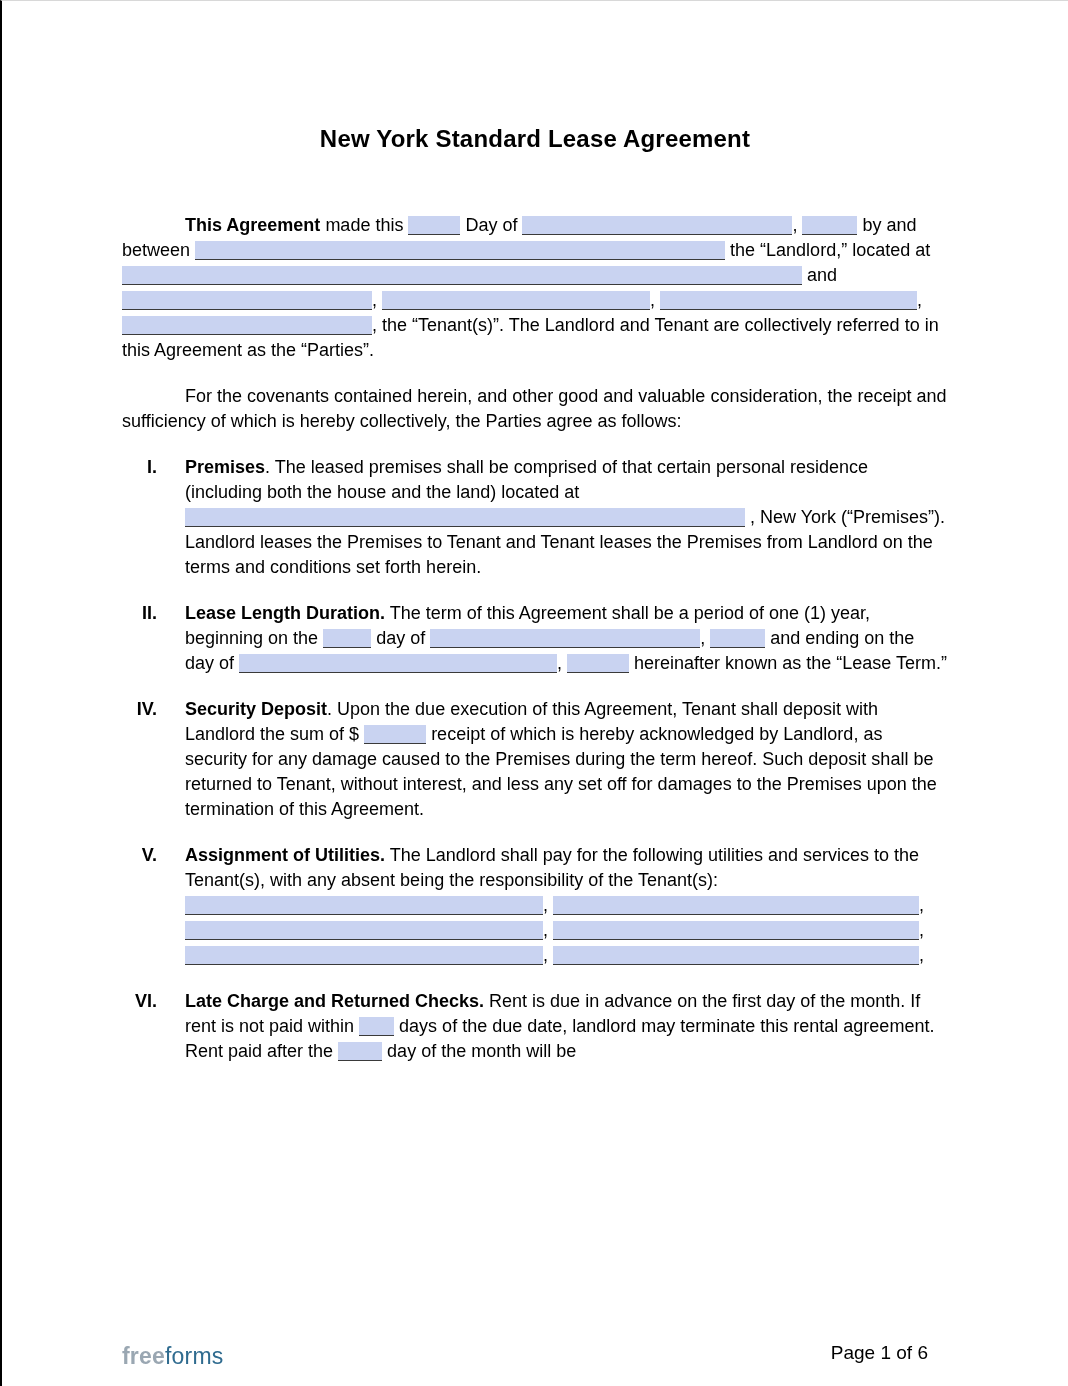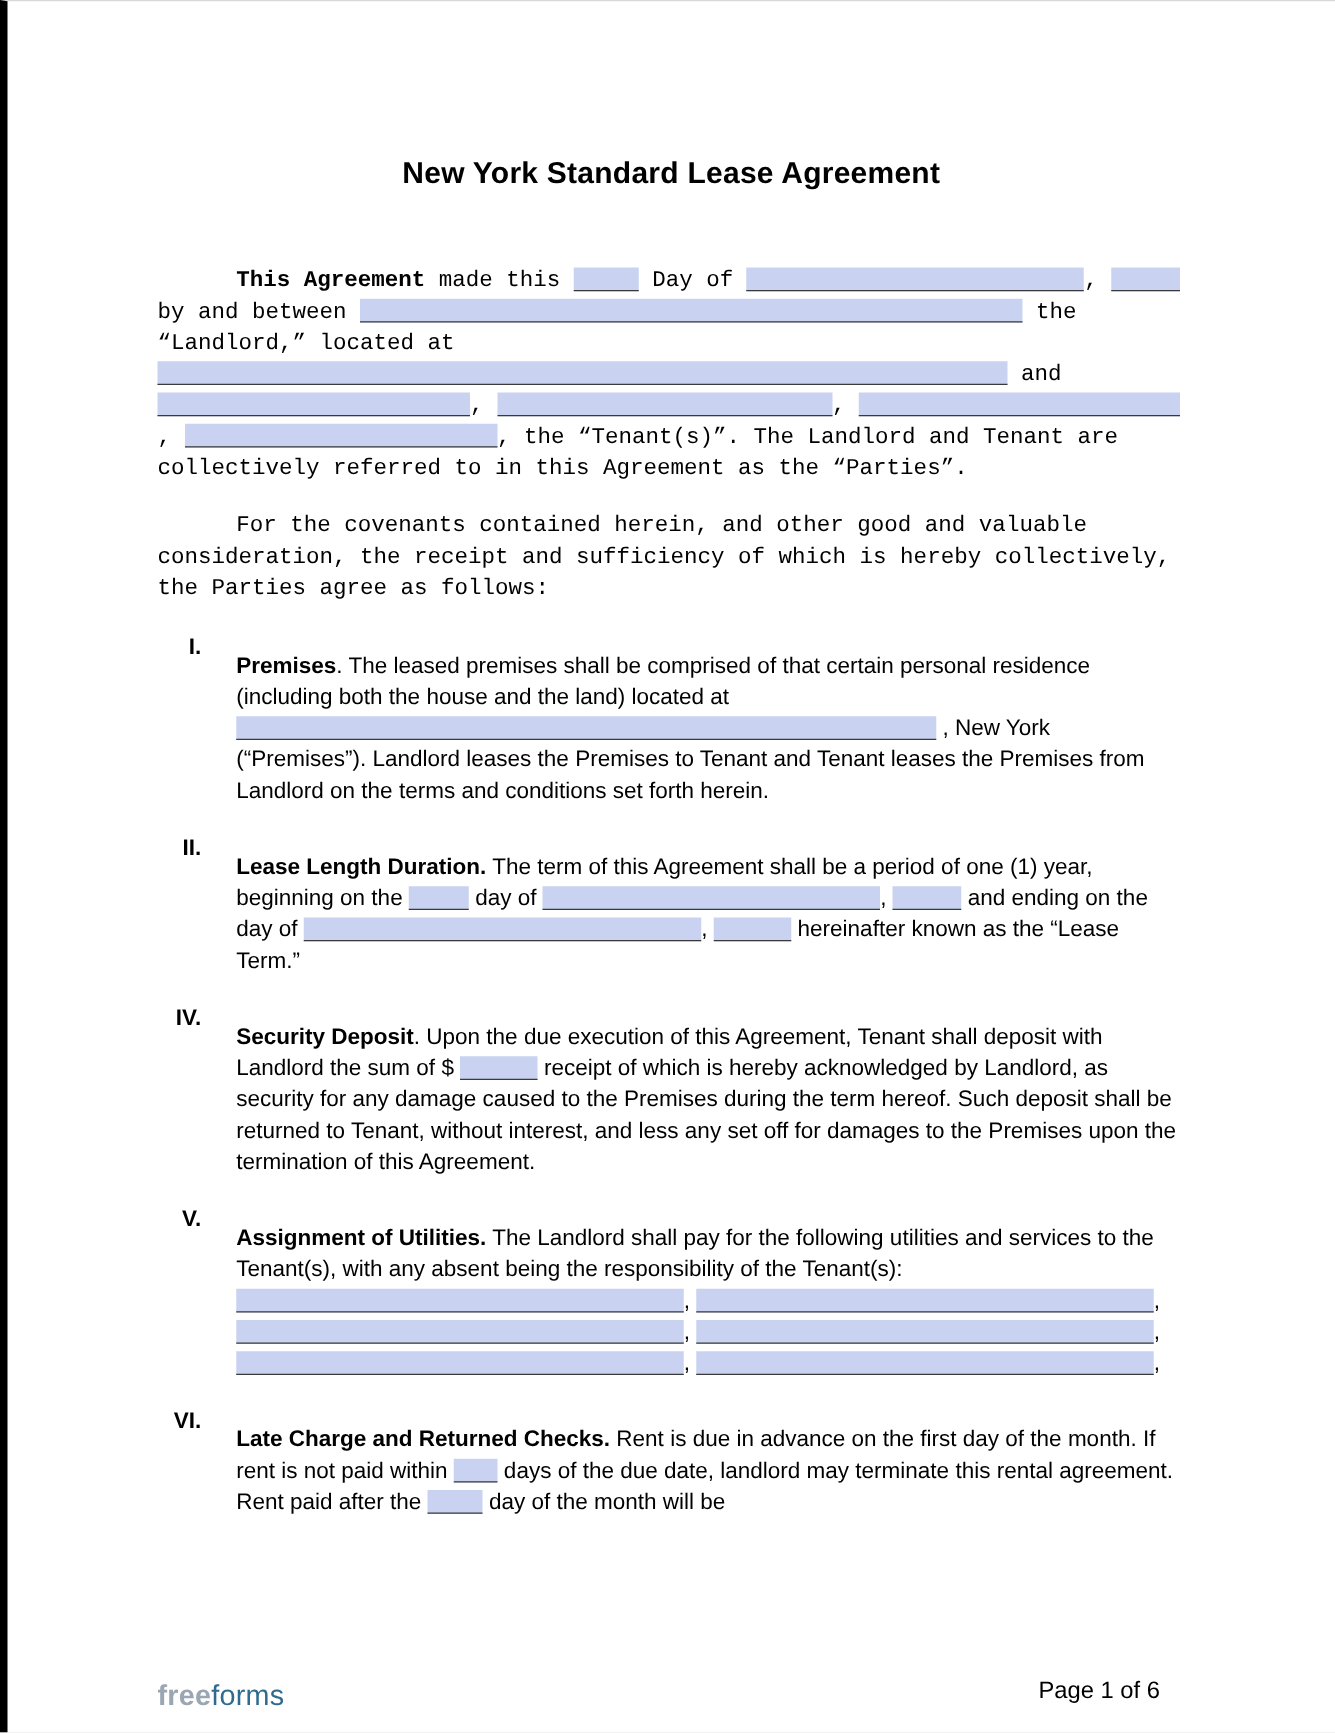--- a/index.html
+++ b/index.html
@@ -5,56 +5,56 @@
   * { margin: 0; padding: 0; box-sizing: border-box; }
   html, body { background: #e8e8e8; }
   body { font-family: "Liberation Sans", sans-serif; }
   .page {
     width: 1068px;
     height: 1386px;
     background: #ffffff;
     position: relative;
     padding: 0 120px;
     overflow: hidden;
-    border-left: 6px solid #000000;
+    border-left: 2px solid #000000;
     border-top: 1px solid #d8d8d8;
   }
   .title {
     text-align: center;
     font-weight: bold;
     font-size: 24px;
     color: #000;
     padding-top: 124px;
     letter-spacing: 0.2px;
   }
   .content {
     margin-top: 60px;
     font-size: 18px;
     line-height: 25px;
     color: #000;
   }
   .para { margin-bottom: 21px; }
-  .indent-first { text-indent: 63px; font-family: Liberation Mono, monospace; }
+  .indent-first { text-indent: 63px; }
   .b { font-weight: bold; }
   .blank {
     display: inline-block;
     background: var(--blank-bg, #c9d3f1);
     border-bottom: 1px solid var(--blank-line, #3a3a3a);
     height: 19px;
     vertical-align: -4px;
   }
   .section { display: flex; margin-bottom: 21px; }
   .num {
     flex: 0 0 35px;
     text-align: right;
     font-weight: bold;
     margin-right: 28px;
     white-space: nowrap;
   }
-  .sec-body { flex: 1; min-width: 0; margin-top: 15px; }
+  .sec-body { flex: 1; min-width: 0; }
   .footer-brand {
     position: absolute;
     left: 120px;
     bottom: 16px;
     font-size: 23px;
     letter-spacing: 0.2px;
   }
   .brand-free { color: var(--brand-free, #9aa7b2); font-weight: 700; }
   .brand-forms { color: var(--brand-forms, #2f6b8f); font-weight: 400; }
   .page-label {

